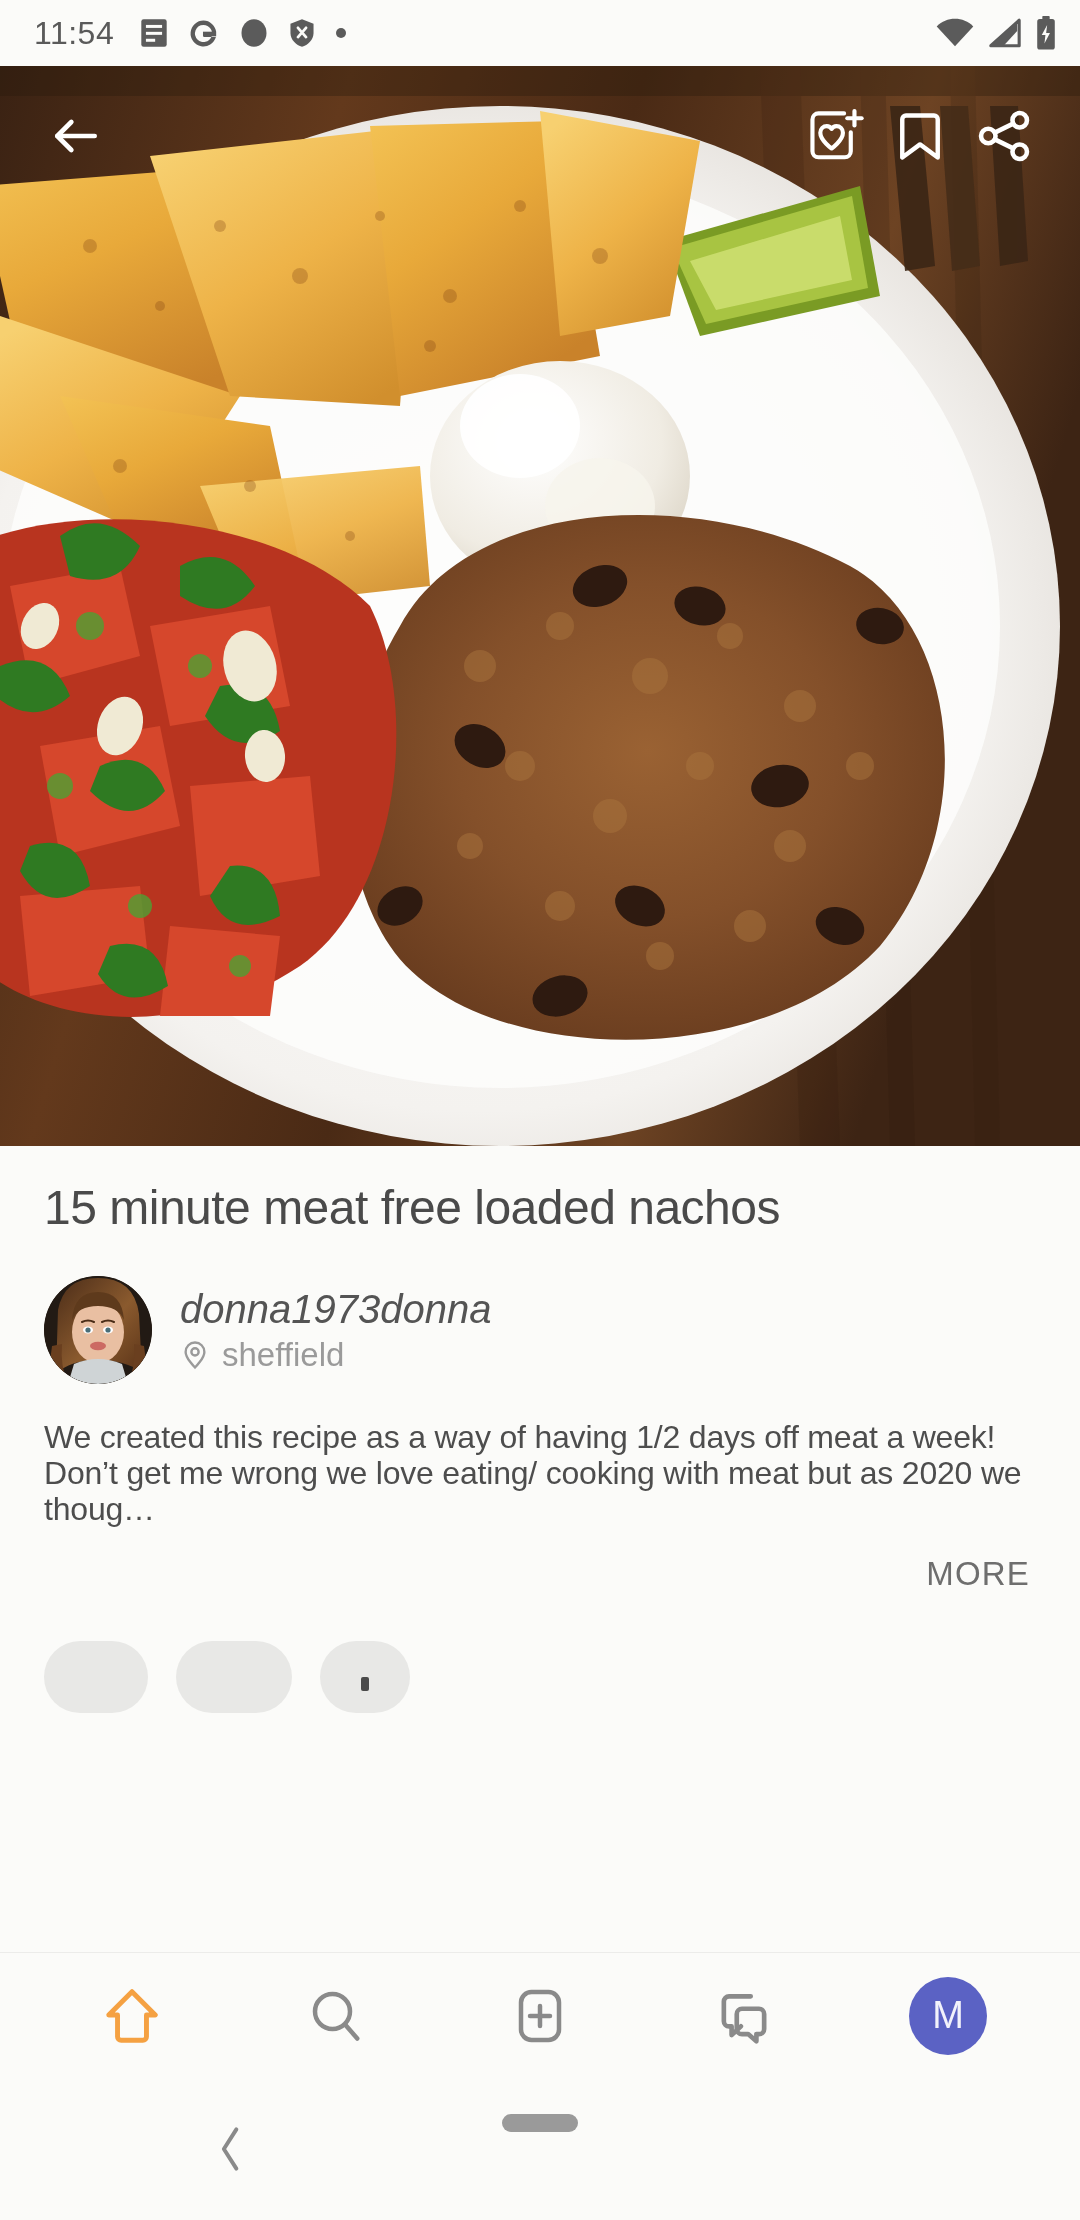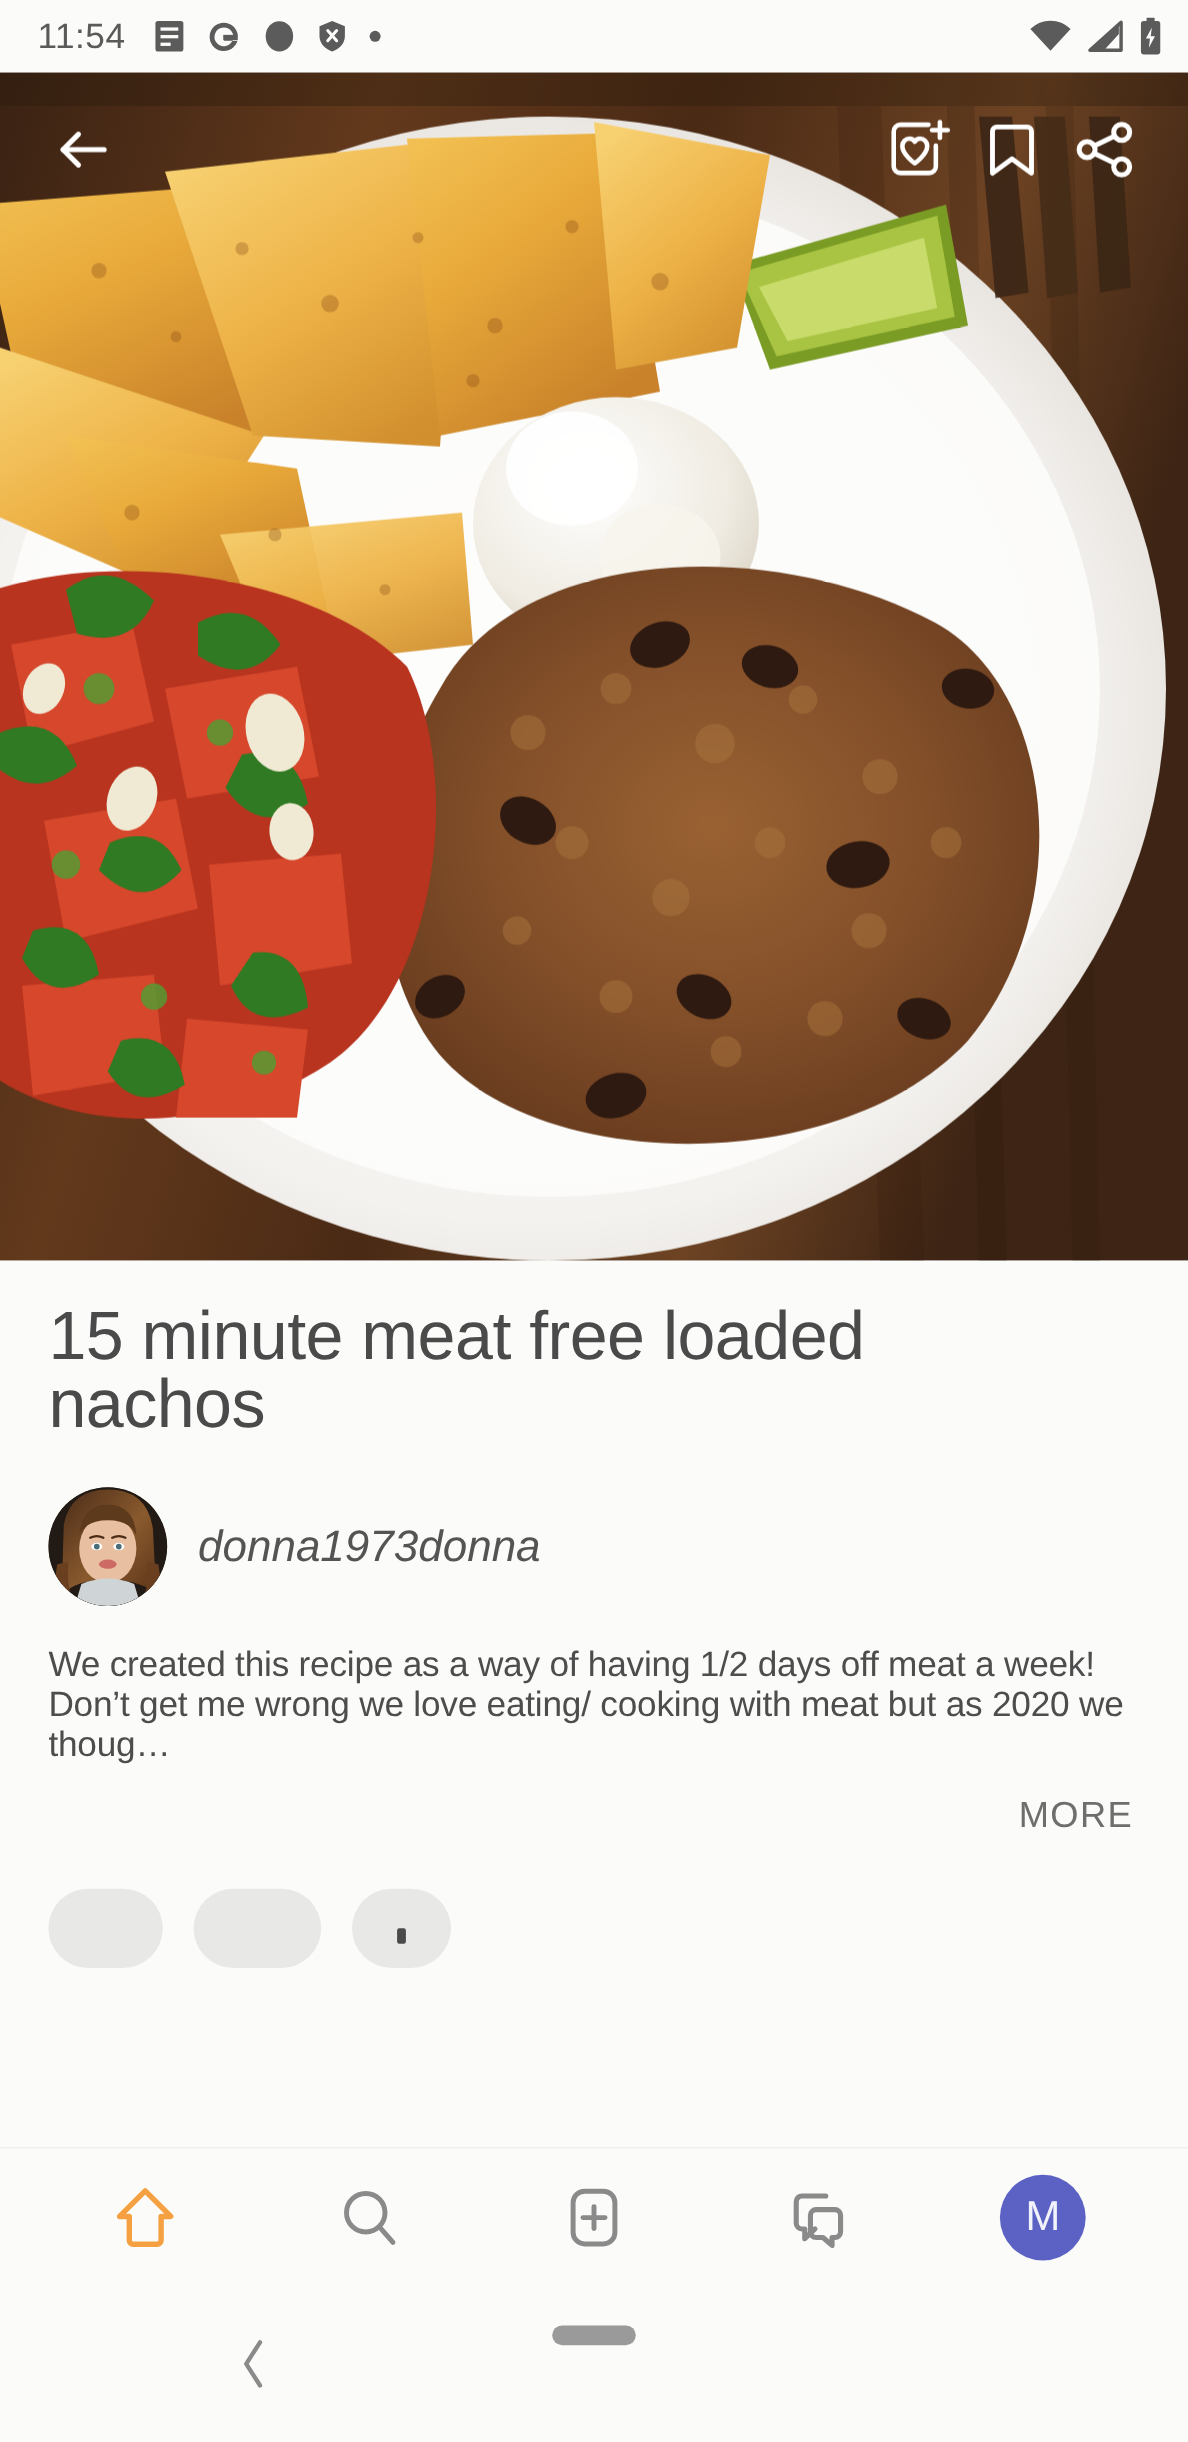--- a/index.html
+++ b/index.html
@@ -91,21 +91,21 @@
   
   .content {
     flex: 1 1 auto;
     background: #fbfbf9;
     padding: 38px 44px 0 44px;
     position: relative;
     overflow: hidden;
   }
 
   .recipe-title {
-    font-size: 62px;
+    font-size: 48px;
     line-height: 1.0;
     font-weight: 400;
     color: #4a4a4a;
     letter-spacing: -0.5px;
     margin-bottom: 44px;
     max-width: 900px;
   }
 
   .author-row {
     display: flex;
@@ -517,20 +517,27 @@
             <path d="M58 46 Q64 43 70 46" stroke="#4a2c16" stroke-width="2" fill="none" stroke-linecap="round"></path>
             <ellipse cx="54" cy="70" rx="8" ry="4.2" fill="#cc6a63"></ellipse>
             <path d="M30 88 Q54 78 78 88 L84 108 L24 108 Z" fill="#cfd4d6"></path>
             <path d="M8 70 Q4 92 10 108 L24 108 Q16 90 18 68Z" fill="#6a3f1f"></path>
             <path d="M100 70 Q104 92 98 108 L84 108 Q92 90 90 68Z" fill="#6a3f1f"></path>
           </g>
         </svg>
       </div>
       <div class="author-meta">
         <div class="author-name">donna1973donna</div>
+        <div class="author-loc">
+          <svg width="30" height="30" viewBox="0 0 24 24" fill="none" stroke="#9a9a9a" stroke-width="1.9">
+            <path d="M12 22 C12 22 19.5 14.6 19.5 9.5 A7.5 7.5 0 0 0 4.5 9.5 C4.5 14.6 12 22 12 22 Z"></path>
+            <circle cx="12" cy="9.5" r="2.9"></circle>
+          </svg>
+          <span>sheffield</span>
+        </div>
       </div>
     </div>
 
     <div class="description">We created this recipe as a way of having 1/2 days off meat a week! Don’t get me wrong we love eating/ cooking with meat but as 2020 we thoug…</div>
 
     <div class="more-row">
       <div class="more-btn">MORE</div>
     </div>
 
     <div class="chips-row">

